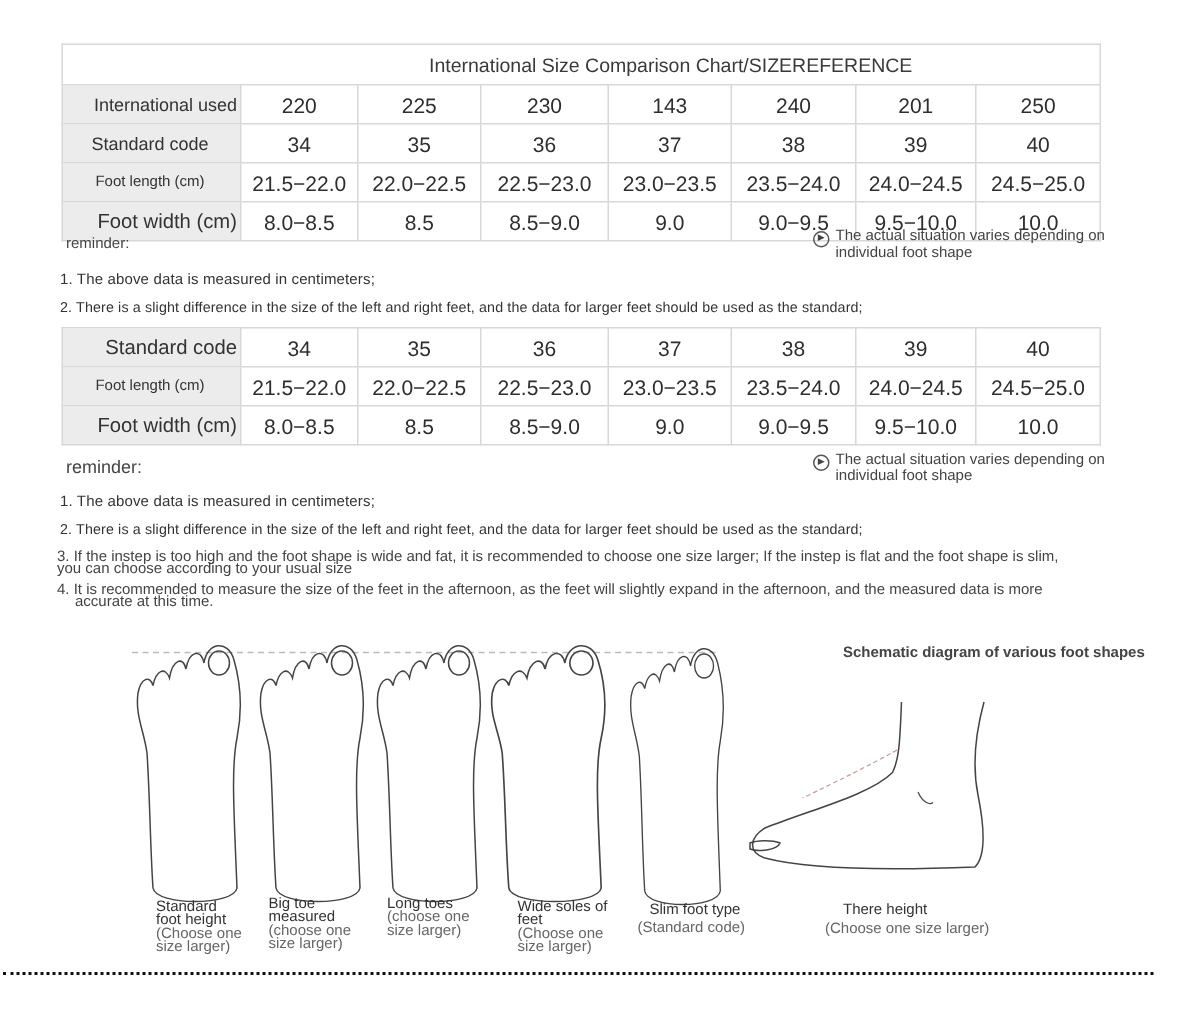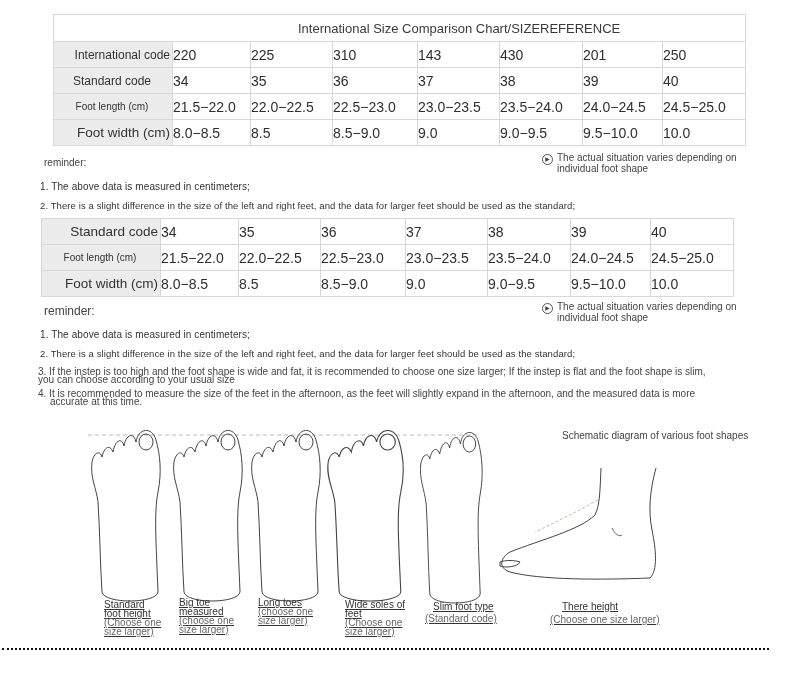--- a/index.html
+++ b/index.html
@@ -1,37 +1,37 @@
 <!DOCTYPE html>
 <html><head>
 <meta charset="utf-8">
 <style>
   html, body { margin:0; padding:0; background:#ffffff; }
   body { width:790px; height:685px; position:relative; overflow:hidden;
          font-family:"Liberation Sans", sans-serif; color:#333; }
   .tbl { position:absolute; left:41px; border-collapse:collapse; table-layout:fixed; }
-  .tbl td { border:1px solid #d8d8d8; text-align:left; padding:0; height:25px;
+  .tbl td { border:1px solid #d8d8d8; text-align:center; padding:0; height:25px;
             font-size:14px; color:#2e2e2e; white-space:nowrap; overflow:hidden; }
   .tbl td.lbl { background:#ececec; text-align:right; padding-right:2px; color:#333; }
   .tbl td.lbl.s12 { font-size:12px; }
   .tbl td.lbl.s10 { font-size:10px; }
   .tbl td.lbl.s13 { font-size:13.5px; }
   .tbl td.title { text-align:left; padding-left:244px; font-size:13px; color:#3a3a3a; height:26px; }
-  #t1 { top:14px; width:692px;margin-left:12px; }
+  #t1 { top:29px; width:692px; }
   #t2 { top:218px; width:692px; }
   .reminder { position:absolute; left:44px; font-size:11px; color:#444; }
   .note { position:absolute; left:40px; font-size:10px; color:#333; white-space:nowrap; letter-spacing:0.1px;text-align:right; }
   .ovl { position:absolute; font-size:10px; color:#444; line-height:8px; white-space:nowrap; }
   .side { position:absolute; left:542px; font-size:10px; color:#444; line-height:8px; white-space:nowrap; }
   .side .ico { display:inline-block; width:9px; height:9px; border:1px solid #555; border-radius:50%;
                font-size:6px; line-height:9px; text-align:center; vertical-align:top; margin-right:4px; }
   .feet { position:absolute; left:0; top:420px; width:790px; height:220px; }
-  .cap { position:absolute; font-size:10px; color:#333; line-height:9px; white-space:nowrap;text-decoration:underline; }
+  .cap { position:absolute; font-size:10px; color:#333; line-height:9px; white-space:nowrap; }
   .cap .sub { color:#666; }
-  .schem-title { position:absolute; left:562px; top:430px; font-size:10px; color:#444; }
+  .schem-title { position:absolute; left:562px; top:430px; font-size:10px; color:#444;font-weight:bold; }
   .dots { position:absolute; left:2px; top:648px; width:767px; border-top:2px dotted #111; }
 </style>
 </head>
 <body>
 
 <table class="tbl" id="t1">
   <colgroup>
     <col style="width:119px">
       <col style="width:78px">
       <col style="width:82px">
@@ -39,26 +39,26 @@
     <col style="width:82px">
       <col style="width:83px">
       <col style="width:80px">
       <col style="width:83px">
   </colgroup>
   <tbody>
       <tr>
     <td class="title" colspan="8">International Size Comparison Chart/SIZEREFERENCE</td>
   </tr>
   <tr>
-    <td class="lbl s12">International code</td>
+    <td class="lbl s12">International used</td>
     <td>220</td>
     <td>225</td>
-    <td>310</td>
+    <td>230</td>
     <td>143</td>
-    <td>430</td>
+    <td>240</td>
     <td>201</td>
     <td>250</td>
   </tr>
   <tr>
     <td class="lbl s12" style="text-align:center">Standard code</td>
     <td>34</td>
     <td>35</td>
     <td>36</td>
     <td>37</td>
     <td>38</td>

